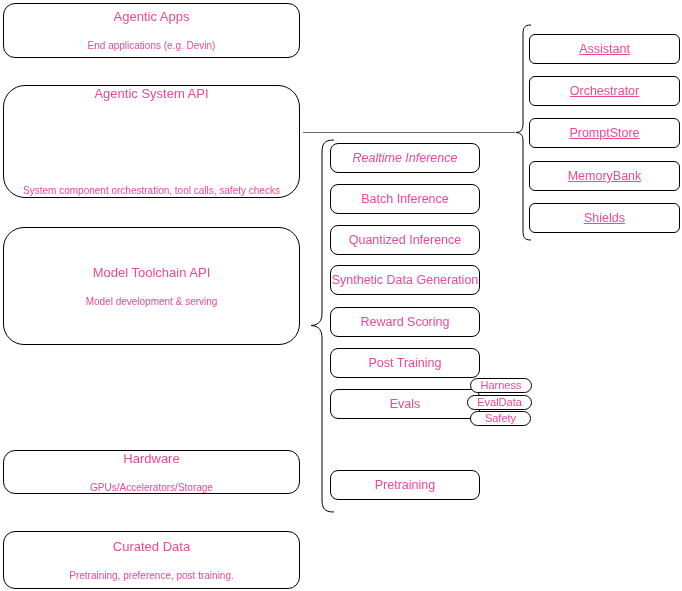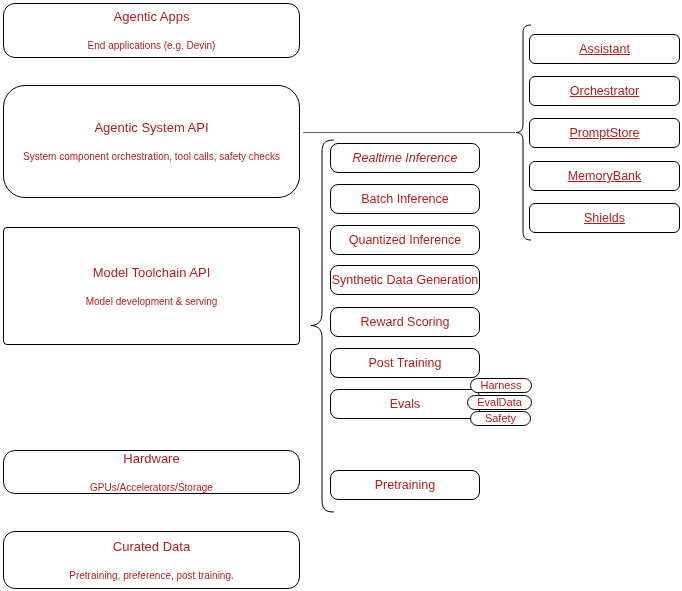--- a/index.html
+++ b/index.html
@@ -2,43 +2,43 @@
 <html><head>
 <meta charset="utf-8">
 <style>
   html, body { margin: 0; padding: 0; background: #ffffff; }
   .canvas {
     position: relative;
     width: 682px;
     height: 591px;
     background: #ffffff;
     font-family: "Liberation Sans", sans-serif;
-    color: #b91c1c;
+    color: #ec4899;
     overflow: hidden;
   }
 
   
   .lbox {
     position: absolute;
     left: 3px;
     width: 297px;
     box-sizing: border-box;
     border: 1px solid #000;
     background: #fff;
     display: flex;
     flex-direction: column;
     align-items: center;
     justify-content: center;
     gap: 4px;
     text-align: center;
     z-index: 1;
   }
   #lbox-0 { top: 3px;   height: 55px;  border-radius: 12px; }
-  #lbox-1 { top: 85px;  height: 113px; border-radius: 22px; }
-  #lbox-2 { top: 227px; height: 118px; border-radius: 4px; }
+  #lbox-1 { top: 85px;  height: 113px; border-radius: 22px; justify-content: space-between; }
+  #lbox-2 { top: 227px; height: 118px; border-radius: 21px; }
   #lbox-3 { top: 372px; height: 59px;  border-radius: 12px; }
   #lbox-4 { top: 450px; height: 44px;  border-radius: 12px; justify-content: space-between; }
   #lbox-5 { top: 531px; height: 58px;  border-radius: 12px; }
   .lbox .title    { font-size: 13px; line-height: 15px; }
   .lbox .subtitle { font-size: 10px; line-height: 12px; margin-top: 12px; }
 
   
   .mbox {
     position: absolute;
     left: 330px;

